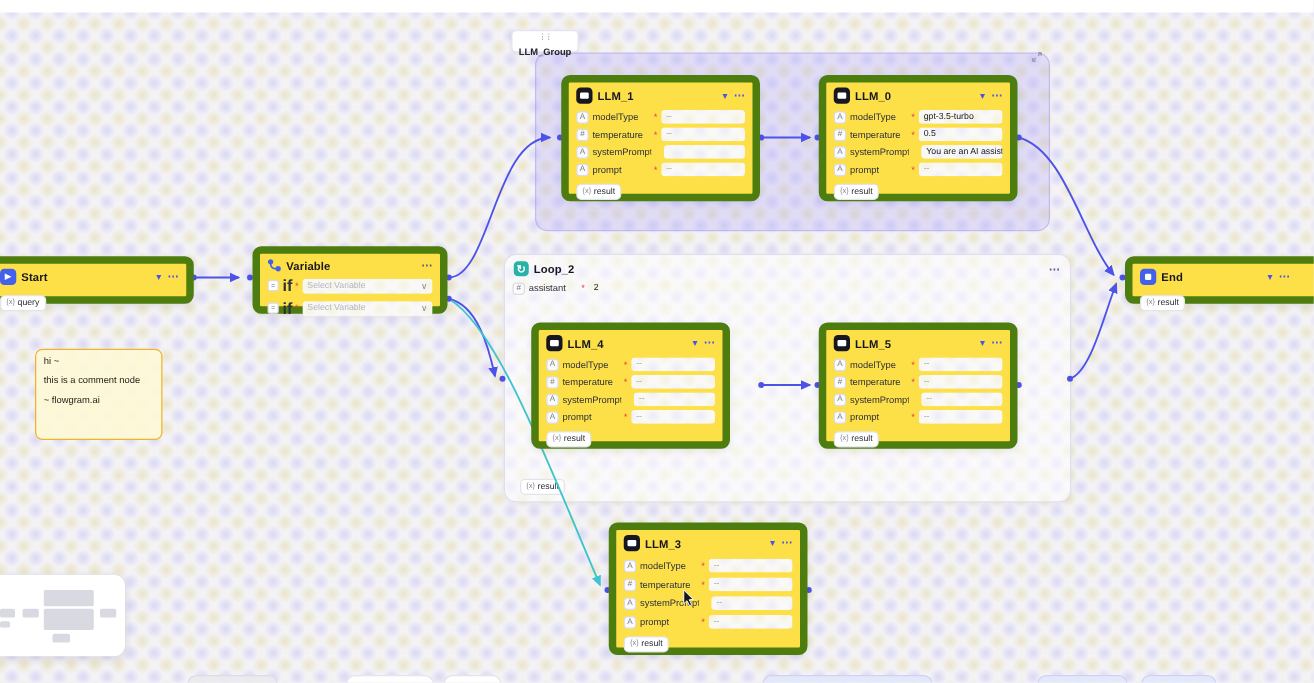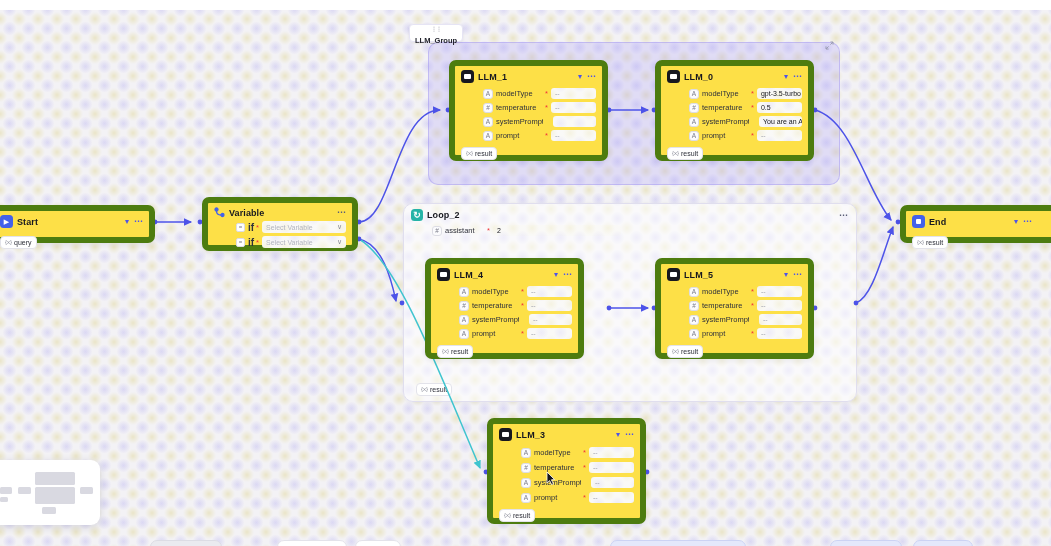--- a/index.html
+++ b/index.html
@@ -45,21 +45,21 @@
 
   .nicon{width:13px;height:13px;border-radius:3.5px;display:flex;align-items:center;justify-content:center;flex:none;}
   .nicon.black{background:#17181f;}
   .nicon.blue{background:#4361ea;}
   .nicon.teal{background:#25b3a7;width:12px;height:12px;}
   .nicon .wsq{width:7px;height:4.5px;background:#fff;border-radius:1px;}
   .nicon .wsq2{width:5px;height:5px;background:#fff;border-radius:1px;}
   .nicon .wtxt{color:#fff;font-size:7px;line-height:1;}
   .nicon .wloop{color:#fff;font-size:9px;line-height:1;font-weight:700;}
 
-  .frow{display:flex;align-items:center;gap:3px;padding:0 6px;margin-top:3px;margin-left:22px;}
+  .frow{display:flex;align-items:center;gap:3px;padding:0 6px;margin-top:3px;}
   .ticon{width:10px;height:10px;border:1px solid #dcdce4;background:#fbfbfd;border-radius:3px;
          font-size:6.5px;color:#7a7c89;display:flex;align-items:center;justify-content:center;flex:none;box-sizing:border-box;}
   .flabel{font-size:7.5px;color:#2e303b;width:47px;flex:none;white-space:nowrap;overflow:hidden;}
   .req{color:#f0343d;font-size:7.5px;flex:none;margin-left:-1px;}
   .noreq{width:4px;flex:none;}
   .fval{flex:1;height:11px;border-radius:3px;font-size:7px;color:#9ea0ab;
         display:flex;align-items:center;padding:0 4px;overflow:hidden;white-space:nowrap;box-sizing:border-box;}
   .fval.filled{color:#15161c;}
   .badge{display:inline-flex;align-items:center;gap:2px;background:#fff;border:1px solid #e3e3ea;border-radius:4px;
          padding:1px 4px;font-size:7px;color:#2c2e38;margin:5px 0 0 6px;line-height:1.3;}
@@ -77,21 +77,21 @@
              background:rgba(255,255,255,0.55);border:1px solid #e0deee;z-index:1;box-shadow:0 1px 4px rgba(25,27,56,0.05);}
   #loop-node .hdr{padding:5px 8px 2px 7px;}
   .loop-result{position:absolute;left:6px;bottom:5px;}
 
   
   .sel{flex:1;height:12px;border-radius:3px;display:flex;align-items:center;padding:0 4px;box-sizing:border-box;}
   .sel .ph{font-size:7px;color:#b2b4c0;flex:1;white-space:nowrap;overflow:hidden;}
   .sel .sc{font-size:7px;color:#8a8c99;}
   .eqbox{width:9px;height:9px;border:1px solid #dcdce4;border-radius:2px;background:#fff;font-size:6px;color:#7a7c89;
          display:flex;align-items:center;justify-content:center;flex:none;box-sizing:border-box;}
-  .ifl{font-size:10px;font-weight:700;color:#2e303b;flex:none;}
+  .ifl{font-size:13px;font-weight:700;color:#2e303b;flex:none;}
 
   
   #comment-node{position:absolute;left:28px;top:279px;width:102px;height:73px;box-sizing:border-box;
     background:rgba(253,249,214,0.92);border:1px solid #f0b42c;border-radius:6px;z-index:3;padding:5px 6px;}
   #comment-node .cl{font-size:7.5px;color:#1d1d14;margin-bottom:7px;line-height:1.1;}
 
   
   #minimap{position:absolute;left:-8px;top:460px;width:108px;height:65px;background:#fff;border-radius:9px;
            box-shadow:0 2px 8px rgba(25,27,56,0.14);z-index:5;}
   #minimap .mb{position:absolute;background:#d9d9e1;border-radius:1.5px;}
@@ -451,20 +451,25 @@
         <span class="chev">▾</span>
         <span class="more blue">⋯</span>
       </span>
     </div>
     <span class="badge" style="margin-top:1px;">
       <span class="vg">{x}</span>
       <span>result</span>
     </span>
   </div>
 
+  <div id="comment-node">
+    <div class="cl">hi ~</div>
+    <div class="cl">this is a comment node</div>
+    <div class="cl">~ flowgram.ai</div>
+  </div>
 
   <div id="minimap">
     <div class="mb" style="left:43px;top:12px;width:40px;height:13px;"></div>
     <div class="mb" style="left:8px;top:27px;width:12px;height:7px;"></div>
     <div class="mb" style="left:26px;top:27px;width:13px;height:7px;"></div>
     <div class="mb" style="left:43px;top:27px;width:40px;height:17px;"></div>
     <div class="mb" style="left:88px;top:27px;width:13px;height:7px;"></div>
     <div class="mb" style="left:8px;top:37px;width:8px;height:5px;"></div>
     <div class="mb" style="left:50px;top:47px;width:14px;height:7px;"></div>
   </div>

